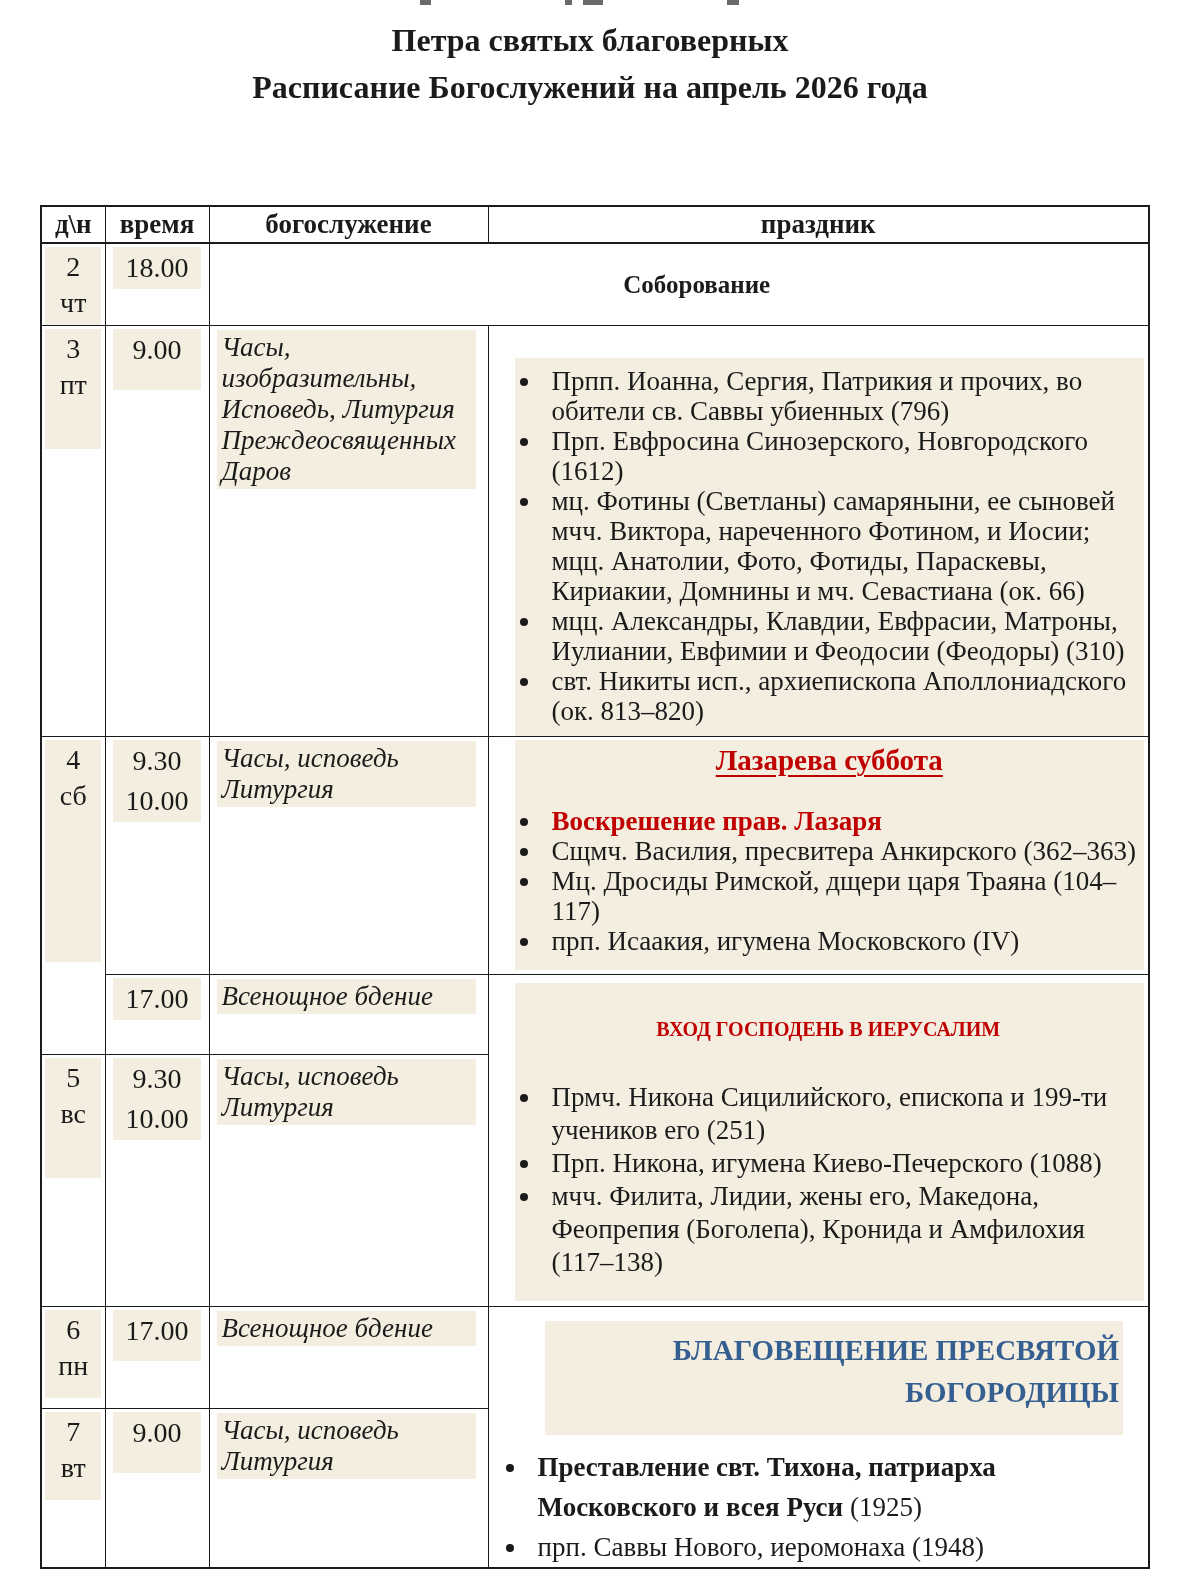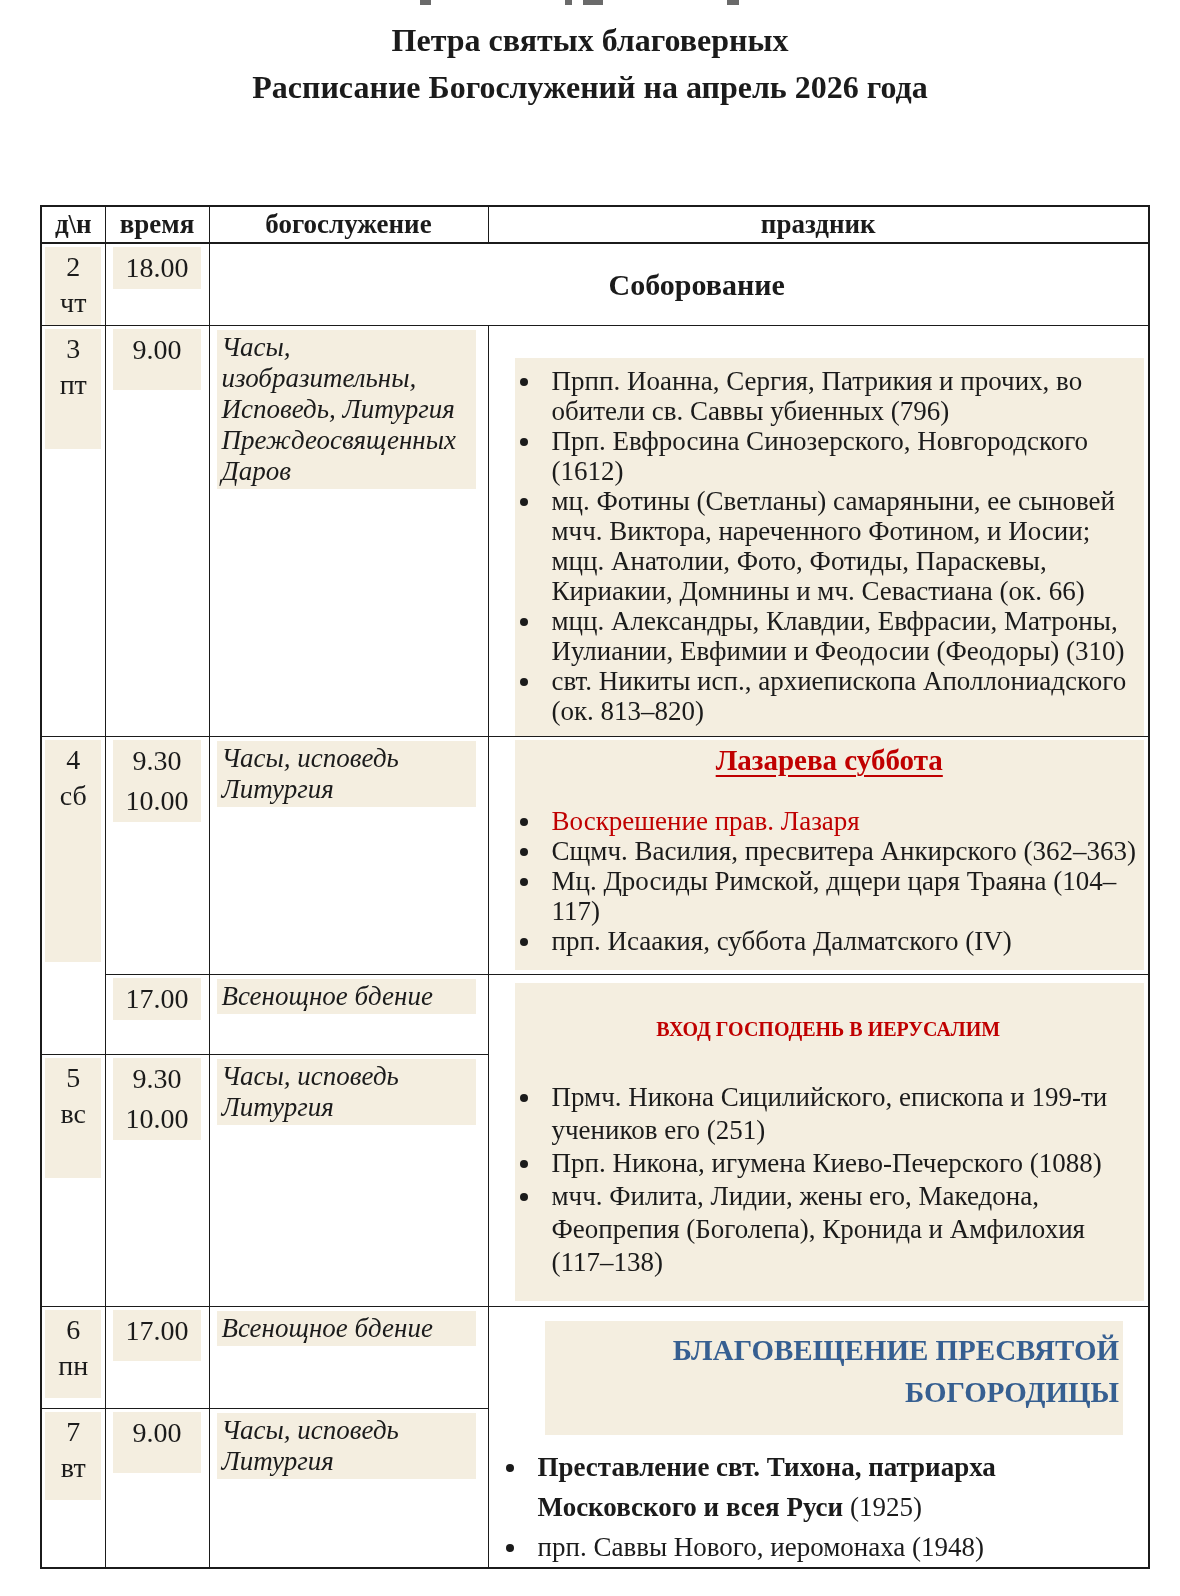--- a/index.html
+++ b/index.html
@@ -108,25 +108,25 @@
     display:block;margin:14px 25px 0 56px;padding:8px 4px 22px 4px;
     text-align:right;
   }
   .blue-title{
     font-weight:bold;font-size:29px;line-height:42px;color:#365F91;
   }
   .feast-m67 ul{margin:12px 0 0 20px;}
   .feast-m67 li.b .bold-part{font-weight:bold;}
 
   li.hl-red{color:#1b1b1b;}
-  li.hl-red .red-bold{color:#C00000;font-weight:normal;}
+  li.hl-red .red-bold{color:#C00000;font-weight:bold;}
 
   td.merged-feast{
     text-align:center;vertical-align:middle;
-    font-weight:bold;font-size:30px;
+    font-weight:bold;font-size:25px;
     padding-left:36px;
   }
 </style>
 </head>
 <body>
 
 <div class="frag f1"></div>
 <div class="frag f2"></div>
 <div class="frag f3"></div>
 <div class="frag f4"></div>
@@ -215,21 +215,21 @@
           <span>Литургия</span>
         </span>
       </td>
       <td class="feast feast-r4">
         <div class="hl">
           <div class="feast-title u">Лазарева суббота</div>
           <ul class="saints">
             <li class="hl-red"><span class="red-bold">Воскрешение прав. Лазаря</span></li>
             <li>Сщмч. Василия, пресвитера Анкирского (362–363)</li>
             <li>Мц. Дросиды Римской, дщери царя Траяна (104–117)</li>
-            <li>прп. Исаакия, суббота Далматского (IV)</li>
+            <li>прп. Исаакия, игумена Московского (IV)</li>
           </ul>
         </div>
       </td>
     </tr>
 
     <tr class="r4b">
       <td class="time">
         <span class="time-box hl">
           <div>17.00</div>
         </span>

